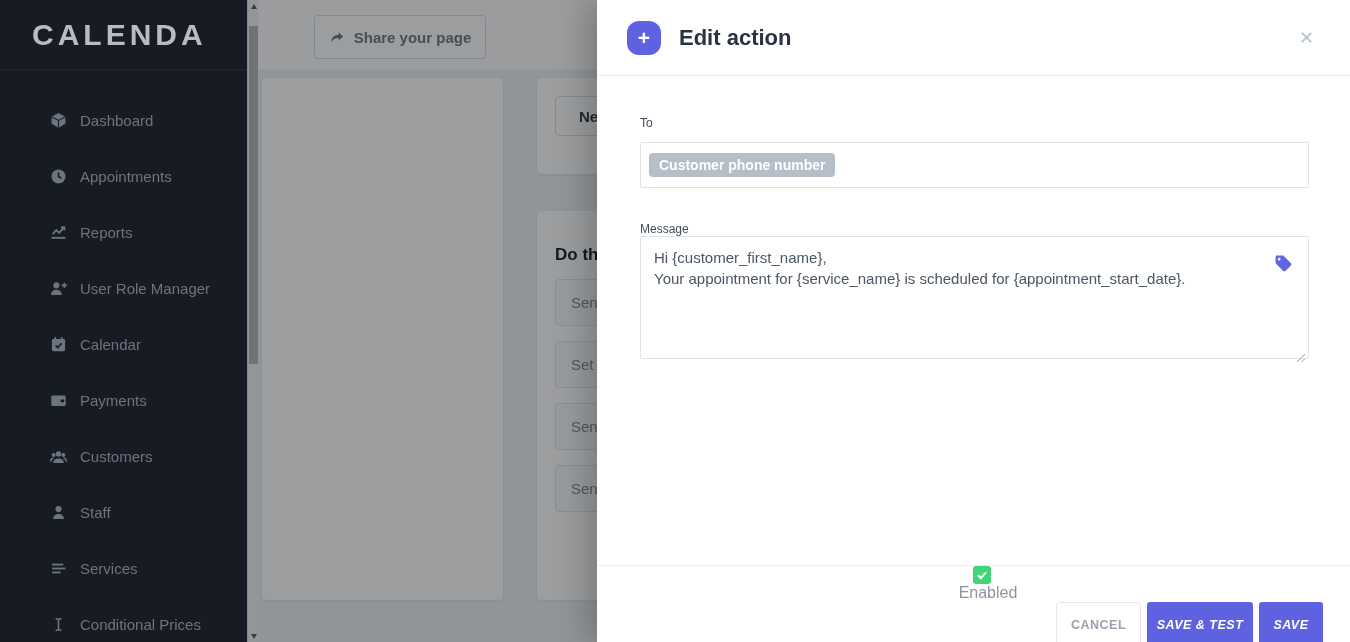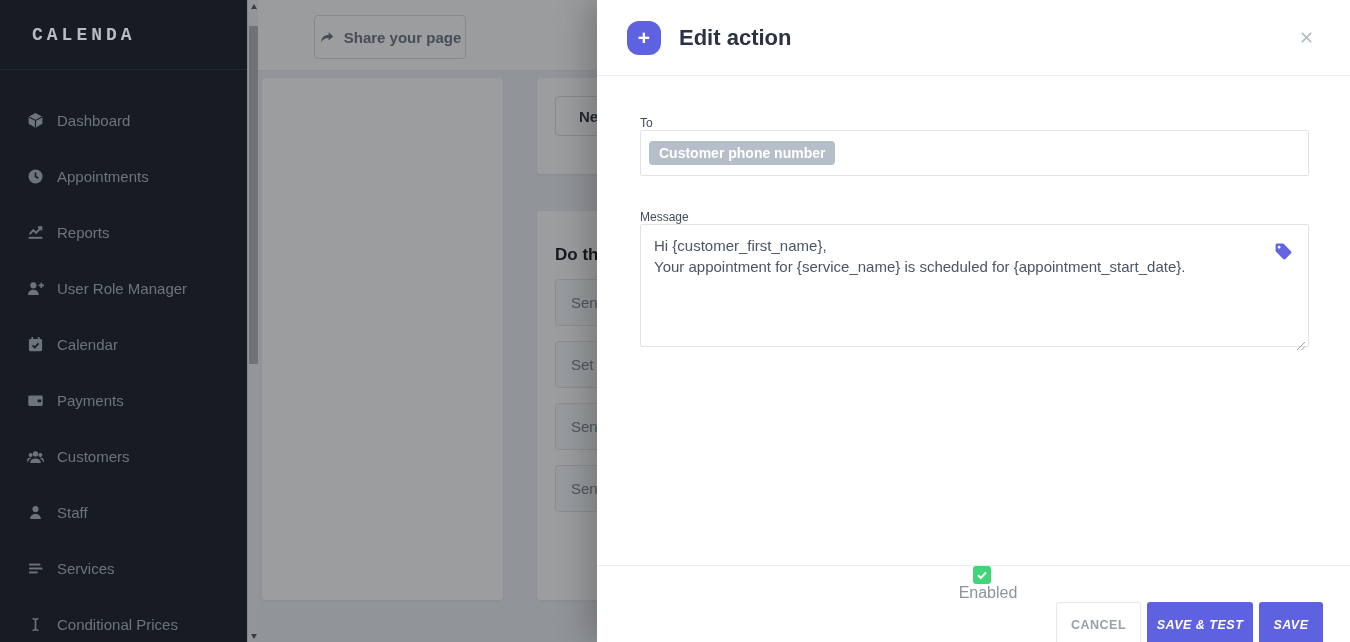--- a/index.html
+++ b/index.html
@@ -3,30 +3,30 @@
 <meta charset="utf-8">
 <style>
   * { margin:0; padding:0; box-sizing:border-box; }
   html,body { width:1350px; height:642px; overflow:hidden; }
   body { font-family:"Liberation Sans","DejaVu Sans",sans-serif; background:#fff; }
   .stage { position:relative; width:1350px; height:642px; overflow:hidden; background:#eef0f3; }
 
   
   .sidebar { position:absolute; left:0; top:0; width:247px; height:642px; background:#171b24; z-index:1; }
   .logo-row { height:70px; display:flex; align-items:center; padding-left:32px; border-bottom:1px solid #222734; }
-  .logo { color:#b7bbc3; font-size:18px; font-weight:700; letter-spacing:4px;font-family:Liberation Mono, monospace; }
+  .logo { color:#b7bbc3; font-size:30px; font-weight:700; letter-spacing:4px; }
   .nav { padding-top:22px; }
-  .nav-item { height:56px; display:flex; align-items:center; padding-left:27px; color:#6e747e; font-size:15px; cursor:pointer; }
+  .nav-item { height:56px; display:flex; align-items:center; padding-left:50px; color:#6e747e; font-size:15px; cursor:pointer; }
   .nav-item .ni { width:17px; height:17px; margin-right:13px; flex:0 0 17px; display:flex; align-items:center; justify-content:center; }
   .nav-item svg { display:block; }
 
   
   .content { position:absolute; left:247px; top:0; right:0; bottom:0; background:#eef0f3; z-index:1; }
   .topbar { position:absolute; left:11px; top:0; right:0; height:71px; background:#fdfdfe; border-bottom:1px solid #e6e8ec; }
-  .share-btn { position:absolute; left:56px; top:15px; width:152px; height:44px; background:#fff; border:1px solid #d9dce1;
+  .share-btn { position:absolute; left:56px; top:15px; width:172px; height:44px; background:#fff; border:1px solid #d9dce1;
     border-radius:4px; display:flex; align-items:center; justify-content:center; gap:9px; color:#6b7380; font-size:15px; font-weight:600; cursor:pointer; }
   .card { background:#fff; border-radius:4px; box-shadow:0 1px 3px rgba(40,45,60,.08); position:absolute; }
   .card-left { left:15px; top:78px; width:241px; height:522px; }
   .card-new { left:290px; top:78px; width:400px; height:96px; }
   .new-btn { position:absolute; left:18px; top:18px; width:190px; height:40px; background:#fff; border:1px solid #dcdfe4; border-radius:4px;
     display:flex; align-items:center; padding-left:23px; font-size:15px; font-weight:600; color:#2b3140; cursor:pointer; }
   .card-do { left:290px; top:211px; width:400px; height:389px; padding:34px 0 0 18px; }
   .do-heading { font-size:17px; font-weight:700; color:#14181f; margin-bottom:14px; }
   .do-btn { width:240px; height:47px; background:#fafbfc; border:1px solid #e2e4e8; border-radius:4px; display:flex; align-items:center;
     padding-left:15px; color:#7d8490; font-size:15px; margin-bottom:15px; cursor:pointer; }
@@ -44,21 +44,21 @@
 
   
   .modal { position:absolute; left:597px; top:0; width:753px; height:642px; background:#fff; z-index:3; box-shadow:-10px 0 30px rgba(0,0,0,.22); }
   .modal-header { height:76px; display:flex; align-items:center; padding:0 36px 0 30px; border-bottom:1px solid #ebedf0; }
   .plus-badge { width:34px; height:34px; border-radius:12px; background:#5e61e0; color:#fff; display:flex; align-items:center; justify-content:center;
     font-size:21px; font-weight:700; line-height:1; cursor:default; }
   .modal-title { margin-left:18px; font-size:22px; font-weight:700; color:#2b3244; }
   .modal-close { margin-left:auto; color:#b3c0ca; font-size:18px; font-weight:700; cursor:pointer; line-height:1; }
   .modal-body { padding:40px 41px 0 43px; }
   .field-label { font-size:12px; color:#3f4b59; }
-  .to-input { height:46px; border:1px solid #e1e3e6; border-radius:2px; display:flex; align-items:center; padding:0 8px; cursor:text; background:#fff; }
+  .to-input { margin-top:12px; height:46px; border:1px solid #e1e3e6; border-radius:2px; display:flex; align-items:center; padding:0 8px; cursor:text; background:#fff; }
   .chip { background:#b6bfc9; color:#fff; font-size:14px; font-weight:700; padding:4px 10px; border-radius:4px; cursor:pointer; }
   .msg-label { margin-top:34px; }
   .ta-wrap { position:relative; }
   .ta-wrap textarea { width:100%; height:123px; border:1px solid #e1e3e6; border-radius:2px; resize:none; outline:none;
     padding:10px 40px 10px 13px; font-family:"Liberation Sans","DejaVu Sans",sans-serif; font-size:15px; line-height:21px; color:#4b5563; background:#fff; }
   .tag-icon { position:absolute; right:16px; top:18px; width:19px; height:19px; cursor:pointer; }
   .resize-handle { position:absolute; right:3px; bottom:4px; width:10px; height:10px; cursor:nwse-resize; }
   .modal-footer { position:absolute; left:0; right:0; bottom:0; height:77px; border-top:1px solid #ebedf0; display:flex; align-items:center;
     padding:0 27px 0 43px; background:#fff;flex-direction:column; }
   .checkbox { width:18px; height:18px; border-radius:3px; background:#3fd578; display:flex; align-items:center; justify-content:center; cursor:pointer; flex:0 0 18px; }

